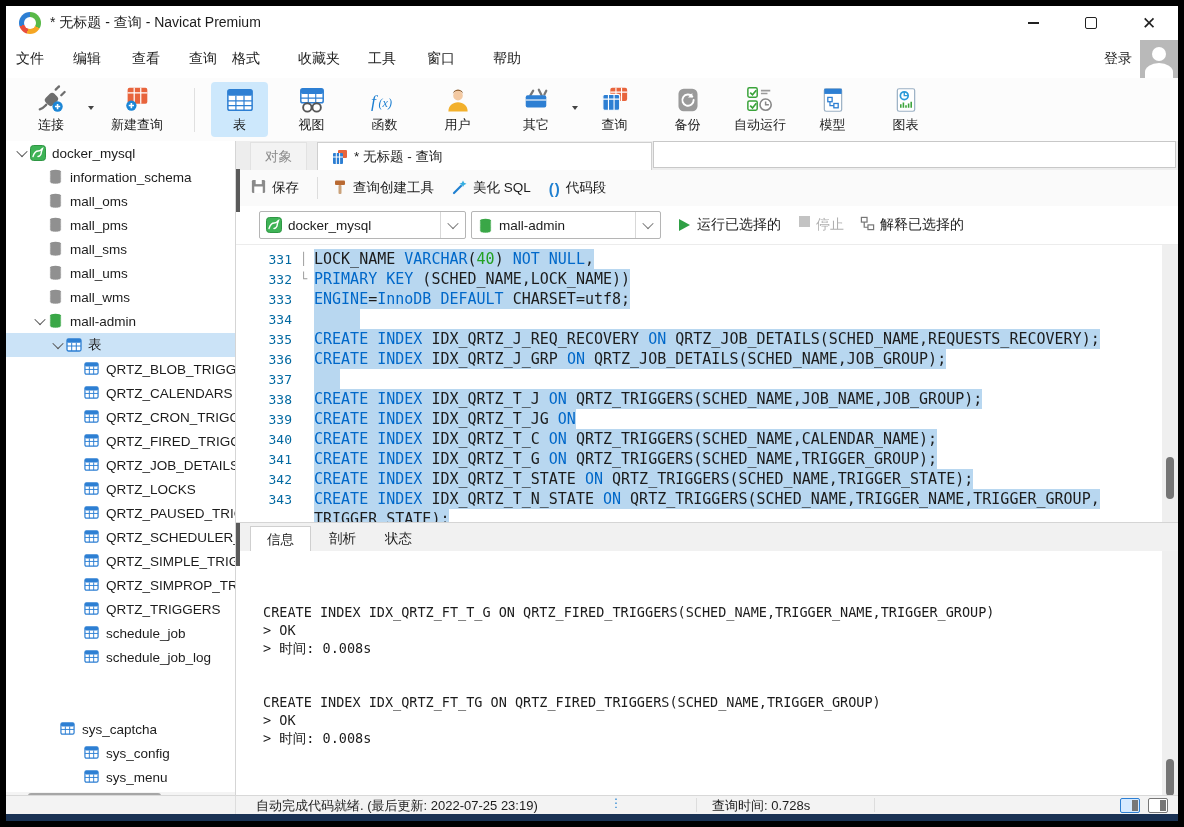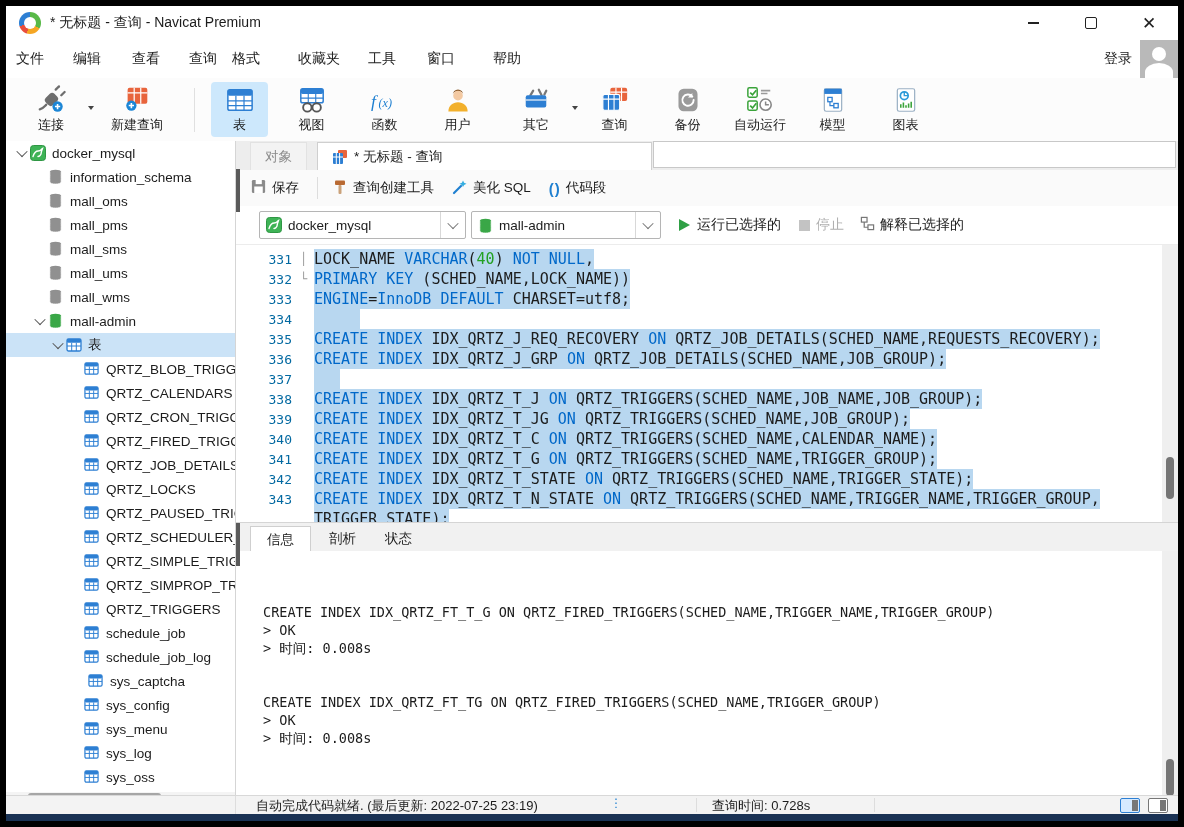--- a/index.html
+++ b/index.html
@@ -69,21 +69,21 @@
   .qt-sep{width:1px;height:22px;background:#ddd;margin:0 14px 0 0;}
   .braces{color:#1e7fd0;font-weight:700;font-size:15px;letter-spacing:1px;}
 
   .connbar{position:absolute;left:0;top:65px;right:0;height:38px;background:#fff;display:flex;align-items:center;}
   .selectbox{height:28px;border:1px solid #b5b5b5;border-radius:2px;background:#fff;display:flex;align-items:center;font-size:13.5px;box-sizing:border-box;}
   .selectbox .sb-icon{margin:0 6px 0 6px;display:inline-flex;}
   .sb-chev-wrap{margin-left:auto;width:24px;height:100%;display:flex;align-items:center;justify-content:center;border-left:1px solid #d8d8d8;}
   .sb-chev{width:7px;height:7px;border-right:1.5px solid #777;border-bottom:1.5px solid #777;transform:rotate(45deg) translate(-1px,-1px);}
   .run-btn{display:inline-flex;align-items:center;gap:7px;margin-left:18px;font-size:14px;}
   .play-tri{width:0;height:0;border-left:11px solid var(--run);border-top:6.5px solid transparent;border-bottom:6.5px solid transparent;}
-  .stop-btn{display:inline-flex;align-items:center;gap:6px;margin-left:18px;font-size:14px;color:#b0b0b0;}
+  .stop-btn{display:inline-flex;gap:6px;margin-left:18px;font-size:14px;color:#b0b0b0;}
   .stop-sq{width:11px;height:11px;background:#c3c3c3;}
   .explain-btn{display:inline-flex;align-items:center;gap:5px;margin-left:16px;font-size:14px;}
 
   
   .editor{position:absolute;left:0;top:103px;right:0;height:278px;background:#fff;overflow:hidden;border-top:1px solid #ececec;}
   .ed-inner{position:absolute;left:0;top:4px;right:16px;}
   .ed-row{height:20px;display:flex;align-items:center;white-space:pre;}
   .ed-num{width:64px;flex:0 0 64px;text-align:right;padding-right:8px;box-sizing:border-box;
           font-family:"DejaVu Sans Mono",monospace;font-size:13px;color:#0369a1;}
   .ed-fold{width:14px;flex:0 0 14px;font-family:"DejaVu Sans Mono",monospace;font-size:12px;color:#9a9a9a;}
@@ -542,21 +542,21 @@
           <span class="chev-slot"></span>
           <span class="tree-icon">
             <svg width="15" height="15" viewBox="0 0 16 16">
               <rect x="1" y="2" width="14" height="12" rx="1.5" fill="#fff" stroke="#2d7fd3" stroke-width="1.3"></rect>
               <rect x="1" y="2" width="14" height="3.8" rx="1.5" fill="#2d7fd3"></rect>
               <path d="M1 9h14M5.7 5.8v8.2M10.3 5.8v8.2" stroke="#2d7fd3" stroke-width="1"></path>
             </svg>
           </span>
           <span>schedule_job_log</span>
         </div>
-        <div class="tree-row" style="padding-left: 66px;">
+        <div class="tree-row" style="padding-left: 38px; margin-top: 48px;">
           <span class="chev-slot"></span>
           <span class="tree-icon">
             <svg width="15" height="15" viewBox="0 0 16 16">
               <rect x="1" y="2" width="14" height="12" rx="1.5" fill="#fff" stroke="#2d7fd3" stroke-width="1.3"></rect>
               <rect x="1" y="2" width="14" height="3.8" rx="1.5" fill="#2d7fd3"></rect>
               <path d="M1 9h14M5.7 5.8v8.2M10.3 5.8v8.2" stroke="#2d7fd3" stroke-width="1"></path>
             </svg>
           </span>
           <span>sys_captcha</span>
         </div>
@@ -714,21 +714,21 @@
     <div class="editor">
       <div class="ed-inner" id="editor-lines">
           <div class="ed-row"><span class="ed-num">331</span><span class="ed-fold">│</span><span class="ed-text sel"><span class="tk-p">LOCK_NAME </span><span class="tk-k">VARCHAR</span><span class="tk-p">(</span><span class="tk-n">40</span><span class="tk-p">) </span><span class="tk-k">NOT NULL</span><span class="tk-p">,</span></span></div>
           <div class="ed-row"><span class="ed-num">332</span><span class="ed-fold">└</span><span class="ed-text sel"><span class="tk-k">PRIMARY KEY</span><span class="tk-p"> (SCHED_NAME,LOCK_NAME))</span></span></div>
           <div class="ed-row"><span class="ed-num">333</span><span class="ed-fold"></span><span class="ed-text sel"><span class="tk-k">ENGINE</span><span class="tk-p">=</span><span class="tk-k">InnoDB</span><span class="tk-p"> </span><span class="tk-k">DEFAULT</span><span class="tk-p"> CHARSET=utf8;</span></span></div>
           <div class="ed-row"><span class="ed-num">334</span><span class="ed-fold"></span><span class="ed-text"><span class="sel-block" style="width: 46px;"></span></span></div>
           <div class="ed-row"><span class="ed-num">335</span><span class="ed-fold"></span><span class="ed-text sel"><span class="tk-k">CREATE INDEX</span><span class="tk-p"> IDX_QRTZ_J_REQ_RECOVERY </span><span class="tk-k">ON</span><span class="tk-p"> QRTZ_JOB_DETAILS(SCHED_NAME,REQUESTS_RECOVERY);</span></span></div>
           <div class="ed-row"><span class="ed-num">336</span><span class="ed-fold"></span><span class="ed-text sel"><span class="tk-k">CREATE INDEX</span><span class="tk-p"> IDX_QRTZ_J_GRP </span><span class="tk-k">ON</span><span class="tk-p"> QRTZ_JOB_DETAILS(SCHED_NAME,JOB_GROUP);</span></span></div>
           <div class="ed-row"><span class="ed-num">337</span><span class="ed-fold"></span><span class="ed-text"><span class="sel-block" style="width: 26px;"></span></span></div>
           <div class="ed-row"><span class="ed-num">338</span><span class="ed-fold"></span><span class="ed-text sel"><span class="tk-k">CREATE INDEX</span><span class="tk-p"> IDX_QRTZ_T_J </span><span class="tk-k">ON</span><span class="tk-p"> QRTZ_TRIGGERS(SCHED_NAME,JOB_NAME,JOB_GROUP);</span></span></div>
-          <div class="ed-row"><span class="ed-num">339</span><span class="ed-fold"></span><span class="ed-text sel"><span class="tk-k">CREATE INDEX</span><span class="tk-p"> IDX_QRTZ_T_JG </span><span class="tk-k">ON</span><span class="tk-p"> QRTZ_TRIGGERS(SCHED_NAME,JOB_GROUP);</span></span></div>
+          <div class="ed-row"><span class="ed-num">339</span><span class="ed-fold"></span><span class="ed-text sel"><span class="tk-k">CREATE INDEX</span><span class="tk-p"> IDX_QRTZ_T_JG </span><span class="tk-k">ON</span></span></div>
           <div class="ed-row"><span class="ed-num">340</span><span class="ed-fold"></span><span class="ed-text sel"><span class="tk-k">CREATE INDEX</span><span class="tk-p"> IDX_QRTZ_T_C </span><span class="tk-k">ON</span><span class="tk-p"> QRTZ_TRIGGERS(SCHED_NAME,CALENDAR_NAME);</span></span></div>
           <div class="ed-row"><span class="ed-num">341</span><span class="ed-fold"></span><span class="ed-text sel"><span class="tk-k">CREATE INDEX</span><span class="tk-p"> IDX_QRTZ_T_G </span><span class="tk-k">ON</span><span class="tk-p"> QRTZ_TRIGGERS(SCHED_NAME,TRIGGER_GROUP);</span></span></div>
           <div class="ed-row"><span class="ed-num">342</span><span class="ed-fold"></span><span class="ed-text sel"><span class="tk-k">CREATE INDEX</span><span class="tk-p"> IDX_QRTZ_T_STATE </span><span class="tk-k">ON</span><span class="tk-p"> QRTZ_TRIGGERS(SCHED_NAME,TRIGGER_STATE);</span></span></div>
           <div class="ed-row"><span class="ed-num">343</span><span class="ed-fold"></span><span class="ed-text sel"><span class="tk-k">CREATE INDEX</span><span class="tk-p"> IDX_QRTZ_T_N_STATE </span><span class="tk-k">ON</span><span class="tk-p"> QRTZ_TRIGGERS(SCHED_NAME,TRIGGER_NAME,TRIGGER_GROUP,</span></span></div>
           <div class="ed-row"><span class="ed-num"></span><span class="ed-fold"></span><span class="ed-text sel"><span class="tk-p">TRIGGER_STATE);</span></span></div>
         </div>
       <div class="vscroll" style="top:0;height:278px;">
         <div class="vthumb" style="top:212px;height:42px;"></div>
       </div>
     </div>

